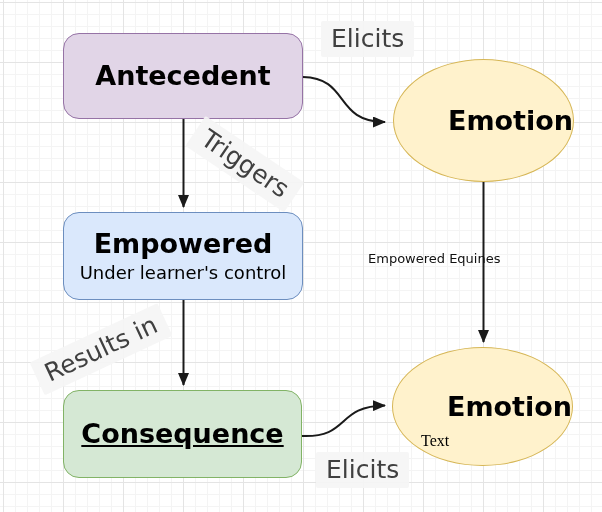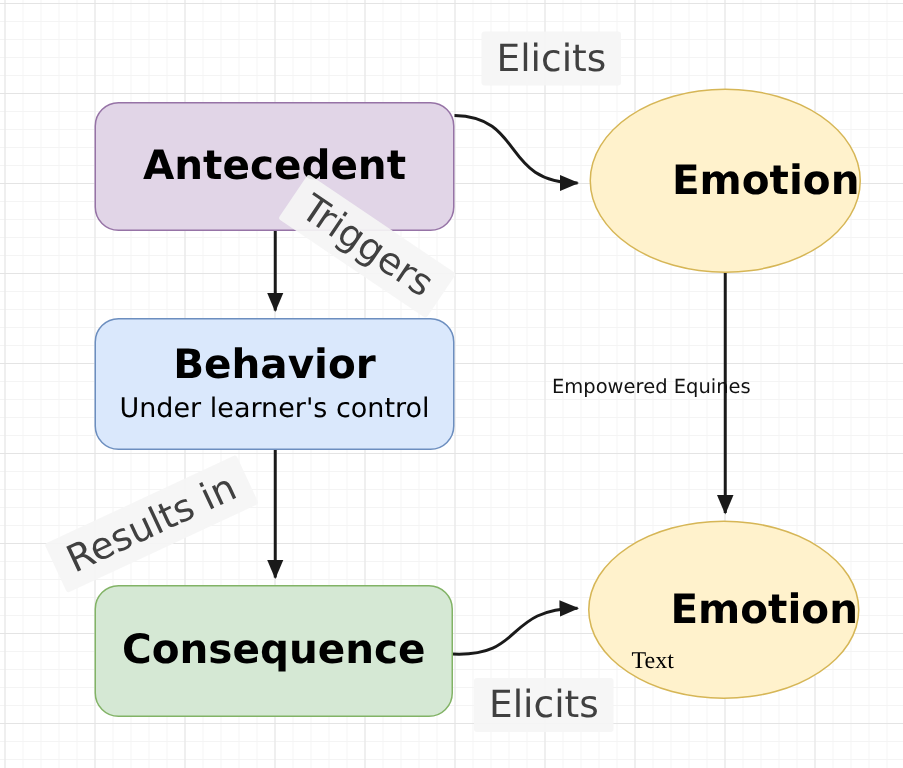--- a/index.html
+++ b/index.html
@@ -49,30 +49,30 @@
         <path d="M0,0 L13,5.5 L0,11 Z" fill="#1a1a1a"></path>
       </marker>
     </defs>
     <path d="M303,77 C350,78 334,122 385,122" fill="none" stroke="#1a1a1a" stroke-width="2" marker-end="url(#arrow)"></path>
     <path d="M183.5,119 L183.5,207" fill="none" stroke="#1a1a1a" stroke-width="2" marker-end="url(#arrow)"></path>
     <path d="M183.5,300 L183.5,385" fill="none" stroke="#1a1a1a" stroke-width="2" marker-end="url(#arrow)"></path>
     <path d="M483.5,182 L483.5,342" fill="none" stroke="#1a1a1a" stroke-width="2" marker-end="url(#arrow)"></path>
     <path d="M302,436 C350,438 336,406 385,405.5" fill="none" stroke="#1a1a1a" stroke-width="2" marker-end="url(#arrow)"></path>
   </svg>
 
-  <div class="node rounded" style="left: 63px; top: 33px; width: 240px; height: 86px; background: rgb(225, 213, 231); border-color: rgb(150, 115, 166); margin-top: 35px;">
+  <div class="node rounded" style="left: 63px; top: 33px; width: 240px; height: 86px; background: rgb(225, 213, 231); border-color: rgb(150, 115, 166);">
     <div class="node-title">Antecedent</div>
   </div>
 
   <div class="node rounded" style="left: 63px; top: 212px; width: 240px; height: 88px; background: rgb(218, 232, 252); border-color: rgb(108, 142, 191);">
-    <div class="node-title">Behavior</div>
+    <div class="node-title">Empowered</div>
     <div class="node-sub">Under learner's control</div>
   </div>
 
-  <div class="node rounded" style="left: 63px; top: 390px; width: 239px; height: 88px; background: rgb(213, 232, 212); border-color: rgb(130, 179, 102);">
+  <div class="node rounded" style="left: 63px; top: 390px; width: 239px; height: 88px; background: rgb(213, 232, 212); border-color: rgb(130, 179, 102); text-decoration: underline;">
     <div class="node-title">Consequence</div>
   </div>
 
   <div class="node ellipse" style="left: 393px; top: 59px; width: 181px; height: 123px; background: rgb(255, 242, 204); border-color: rgb(214, 182, 86);">
     <div class="node-title">Emotion</div>
   </div>
 
   <div class="node ellipse" style="left: 392px; top: 347px; width: 181px; height: 119px; background: rgb(255, 242, 204); border-color: rgb(214, 182, 86);">
     <div class="node-title">Emotion</div>
     <div class="inner-label">Text</div>

